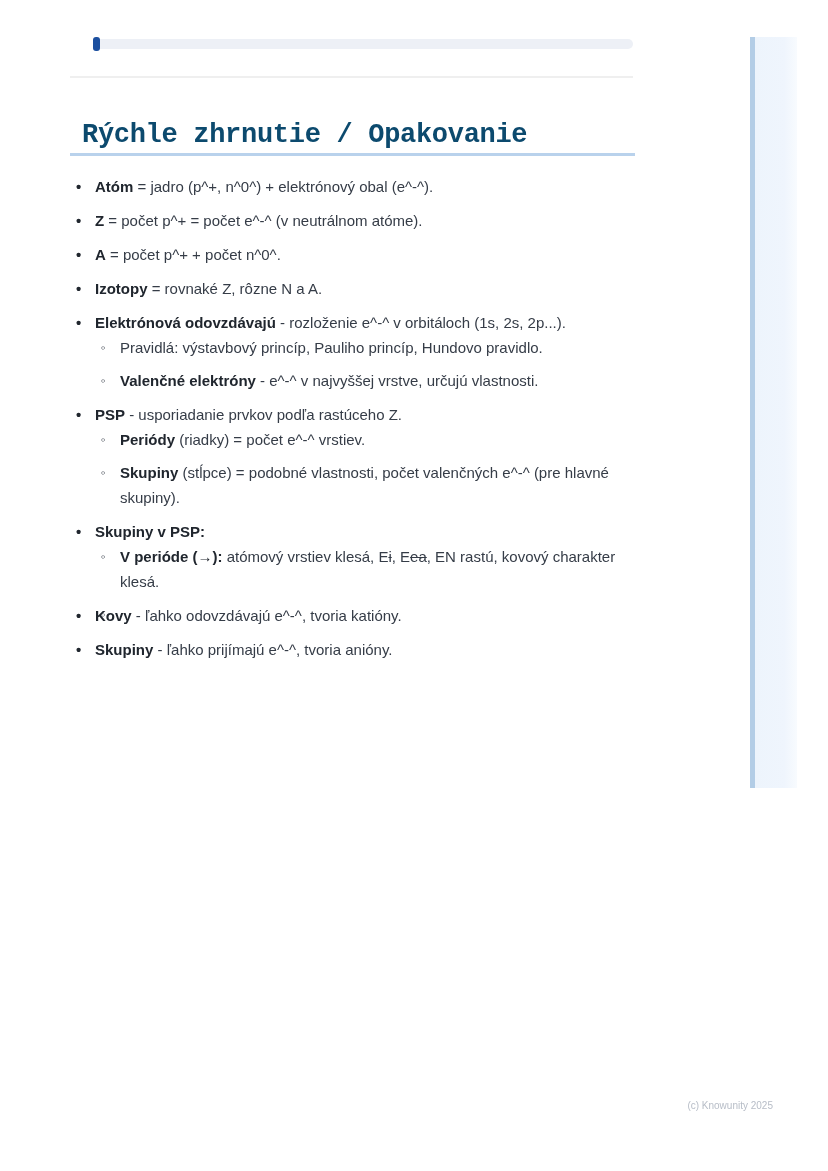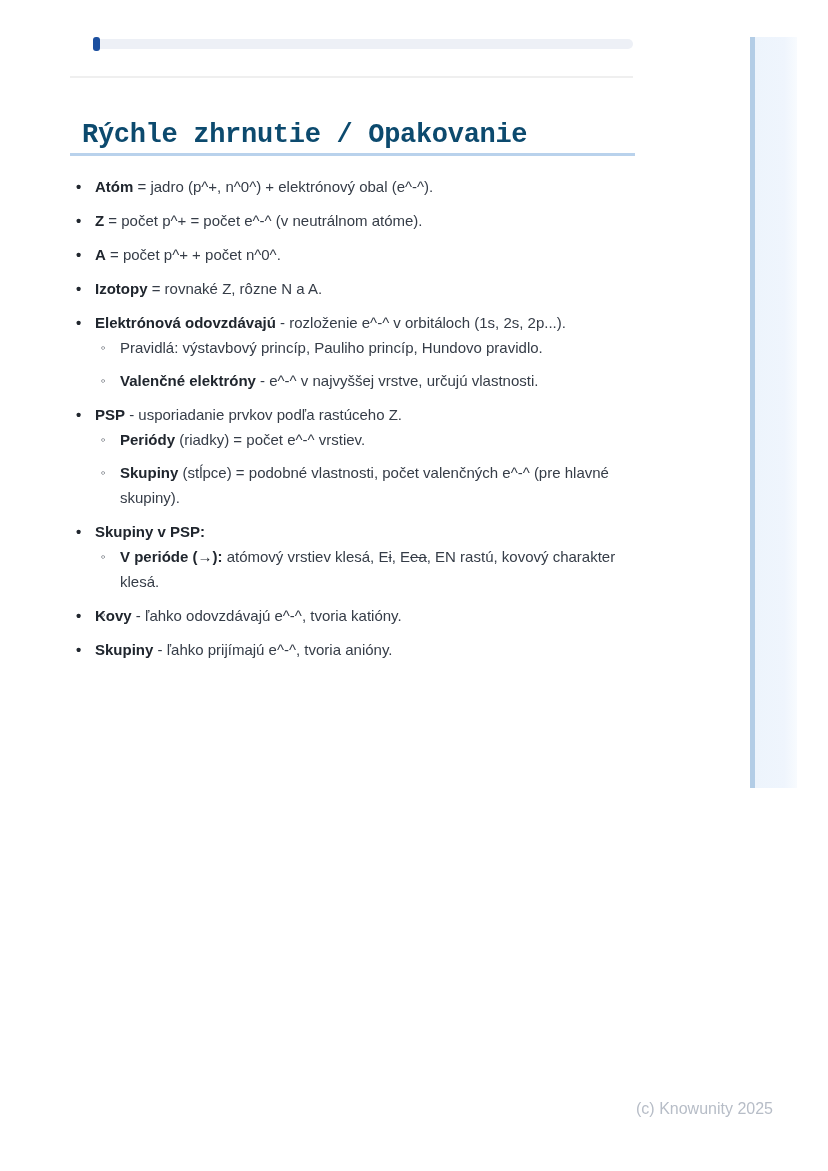--- a/index.html
+++ b/index.html
@@ -60,21 +60,21 @@
   
   .scroll-panel {
     position: absolute; left: 750px; top: 37px;
     width: 42px; height: 751px;
     background: linear-gradient(to right, #edf4fc 0%, #eff5fd 70%, #f8fbfe 100%);
     border-left: 5px solid #b3cde6;
   }
 
   .footer {
     position: absolute; right: 55px; top: 1100px;
-    font-size: 16px; color: #b7bdc7;
+    font-size: 10px; color: #b7bdc7;
   }
 </style>
 </head>
 <body>
 
 <div class="page">
 
   <div class="progress-track">
     <div class="progress-fill"></div>
   </div>

